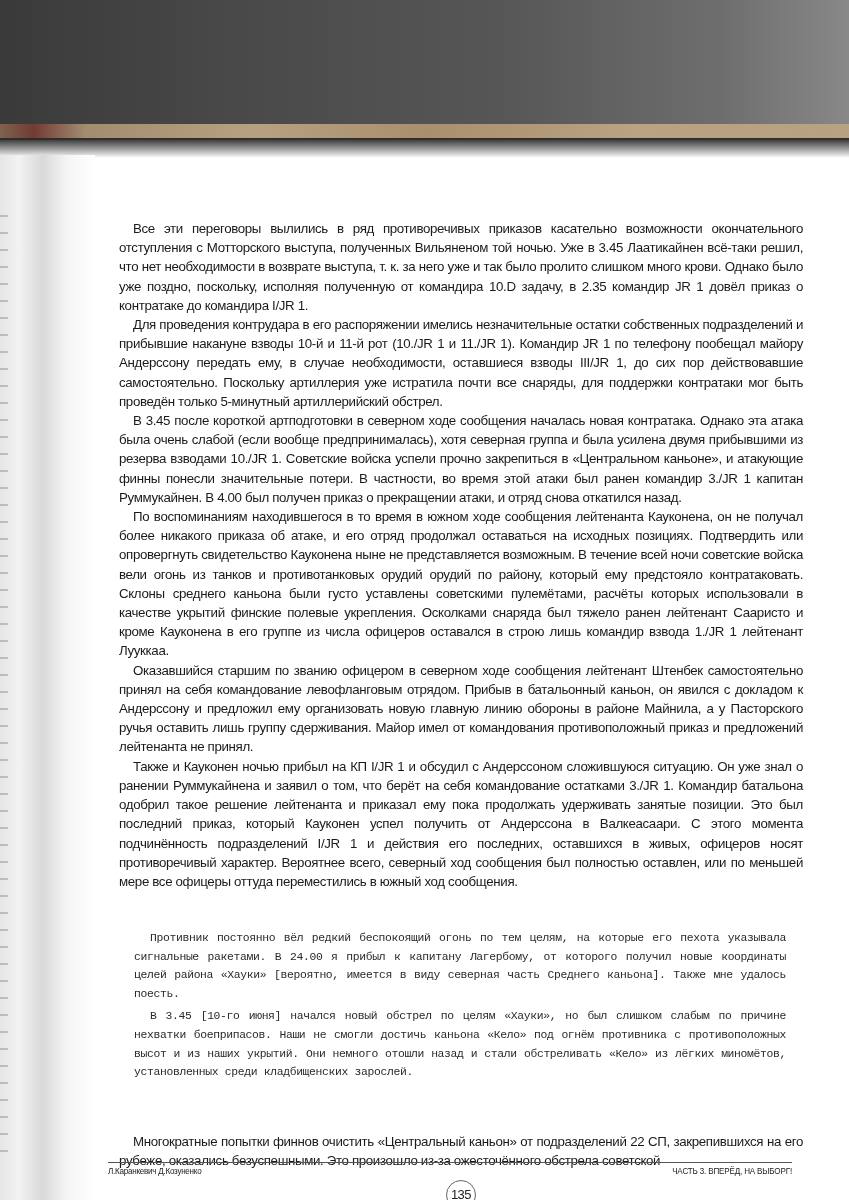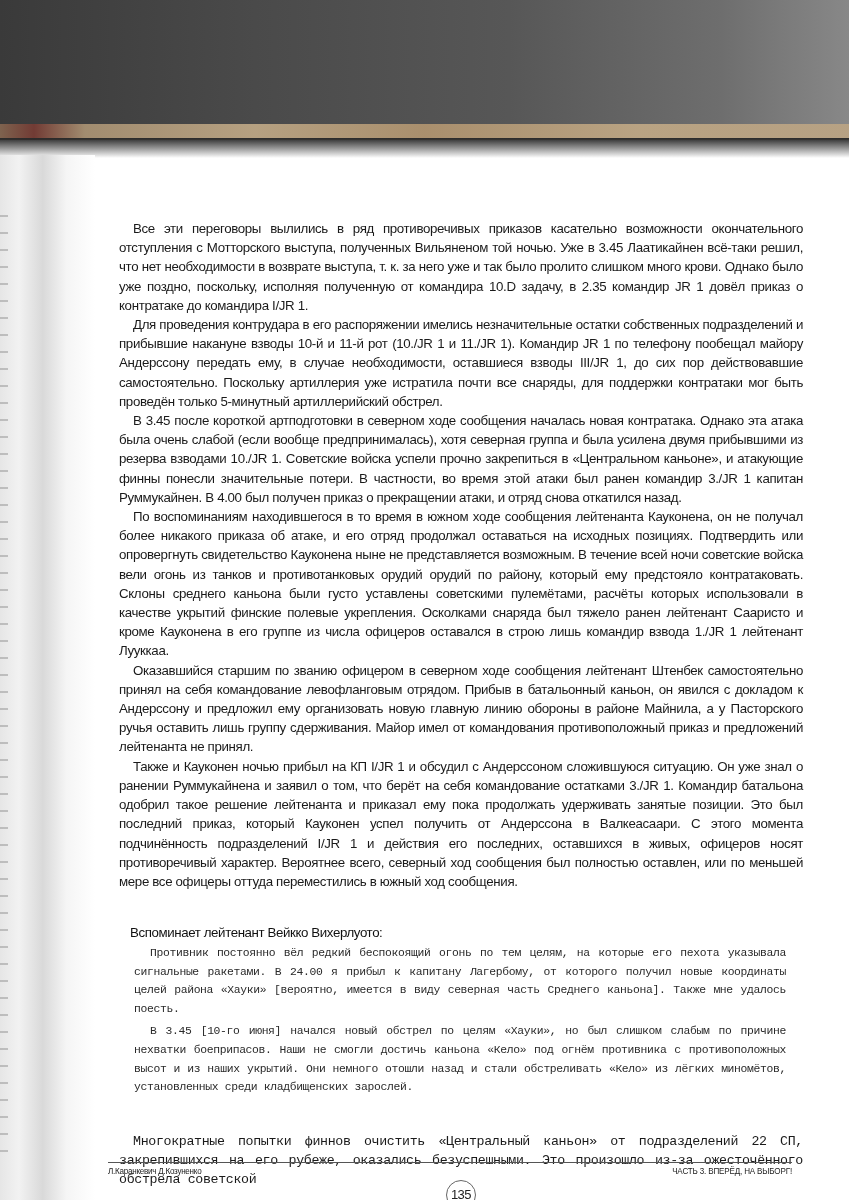--- a/index.html
+++ b/index.html
@@ -87,21 +87,20 @@
       text-align: justify;
     }
     .quote-text p {
       margin: 4px;
       text-indent: 16px;
     }
     .closing {
       position: absolute;
       left: 108px; top: 1121px;
       width: 684px;
-      font-family: Liberation Mono, monospace;
     }
     .footer-rule {
       position: absolute;
       left: 108px; top: 1162px;
       width: 684px; height: 1px;
       background: #555;
     }
     .footer-left {
       position: absolute;
       left: 108px; top: 1165px;
@@ -144,21 +143,20 @@
 <div class="page body-text">
   <p>Все эти переговоры вылились в ряд противоречивых приказов касательно возможности окончательного отступления с Моттор­ского выступа, полученных Вильяненом той ночью. Уже в 3.45 Лаатикайнен всё-таки решил, что нет необходимости в возврате выступа, т. к. за него уже и так было пролито слишком много крови. Однако было уже поздно, поскольку, исполняя полученную от командира 10.D задачу, в 2.35 командир JR 1 довёл приказ о контратаке до командира I/JR 1.</p>
   <p>Для проведения контрудара в его распоряжении имелись незначительные остатки собственных подразделений и прибывшие накануне взводы 10-й и 11-й рот (10./JR 1 и 11./JR 1). Командир JR 1 по телефону пообещал майору Андерссону передать ему, в случае необходимости, оставшиеся взводы III/JR 1, до сих пор действовавшие самостоятельно. Поскольку артиллерия уже истратила почти все снаряды, для поддержки контратаки мог быть проведён только 5-минутный артиллерийский обстрел.</p>
   <p>В 3.45 после короткой артподготовки в северном ходе сообщения началась новая контратака. Однако эта атака была очень слабой (если вообще предпринималась), хотя северная группа и была усилена двумя прибывшими из резерва взводами 10./JR 1. Советские войска успели прочно закрепиться в «Центральном каньоне», и атакующие финны понесли значительные потери. В частности, во время этой атаки был ранен командир 3./JR 1 капитан Руммукайнен. В 4.00 был получен приказ о прекращении атаки, и отряд снова откатился назад.</p>
   <p>По воспоминаниям находившегося в то время в южном ходе сообщения лейтенанта Кауконена, он не получал более никакого приказа об атаке, и его отряд продолжал оставаться на исходных позициях. Подтвердить или опровергнуть свидетельство Кауконена ныне не представляется возможным. В течение всей ночи советские войска вели огонь из танков и противотанковых орудий орудий по району, который ему предстояло контратаковать. Склоны среднего каньона были густо уставлены советскими пулемётами, расчёты которых использовали в качестве укрытий финские полевые укрепления. Осколками снаряда был тяжело ранен лейтенант Саaристо и кроме Кауконена в его группе из числа офицеров оставался в строю лишь командир взвода 1./JR 1 лейтенант Лууккаа.</p>
   <p>Оказавшийся старшим по званию офицером в северном ходе сообщения лейтенант Штенбек самостоятельно принял на себя командование левофланговым отрядом. Прибыв в батальонный каньон, он явился с докладом к Андерссону и предложил ему организовать новую главную линию обороны в районе Майнила, а у Пасторского ручья оставить лишь группу сдерживания. Майор имел от командования противоположный приказ и предложений лейтенанта не принял.</p>
   <p>Также и Кауконен ночью прибыл на КП I/JR 1 и обсудил с Андерссоном сложившуюся ситуацию. Он уже знал о ранении Руммукайнена и заявил о том, что берёт на себя командование остатками 3./JR 1. Командир батальона одобрил такое решение лейтенанта и приказал ему пока продолжать удерживать занятые позиции. Это был последний приказ, который Кауконен успел получить от Андерссона в Валкеасаари. С этого момента подчинённость подразделений I/JR 1 и действия его последних, оставшихся в живых, офицеров носят противоречивый характер. Вероятнее всего, северный ход сообщения был полностью оставлен, или по меньшей мере все офицеры оттуда переместились в южный ход сообщения.</p>
 </div>
 
 <div class="quote-block">
-  <div class="quote-heading">Вспоминает лейтенант Вейкко Вихерлуото:</div>
   <div class="quote-text">
     <p>Противник постоянно вёл редкий беспокоящий огонь по тем целям, на которые его пехота указывала сигнальные ракетами. В 24.00 я прибыл к капитану Лагербому, от которого получил новые координаты целей района «Хауки» [вероятно, имеется в виду северная часть Среднего каньона]. Также мне удалось поесть.</p>
     <p>В 3.45 [10-го июня] начался новый обстрел по целям «Хауки», но был слишком слабым по причине нехватки боеприпасов. Наши не смогли достичь каньона «Кело» под огнём противника с противоположных высот и из наших укрытий. Они немного отошли назад и стали обстреливать «Кело» из лёгких миномётов, установленных среди кладбищенских зарослей.</p>
   </div>
 </div>
 
 <div class="closing body-text">
   <p>Многократные попытки финнов очистить «Центральный каньон» от подразделений 22 СП, закрепившихся на его рубеже, оказались безуспешными. Это произошло из-за ожесточённого обстрела советской</p>
 </div>
 

